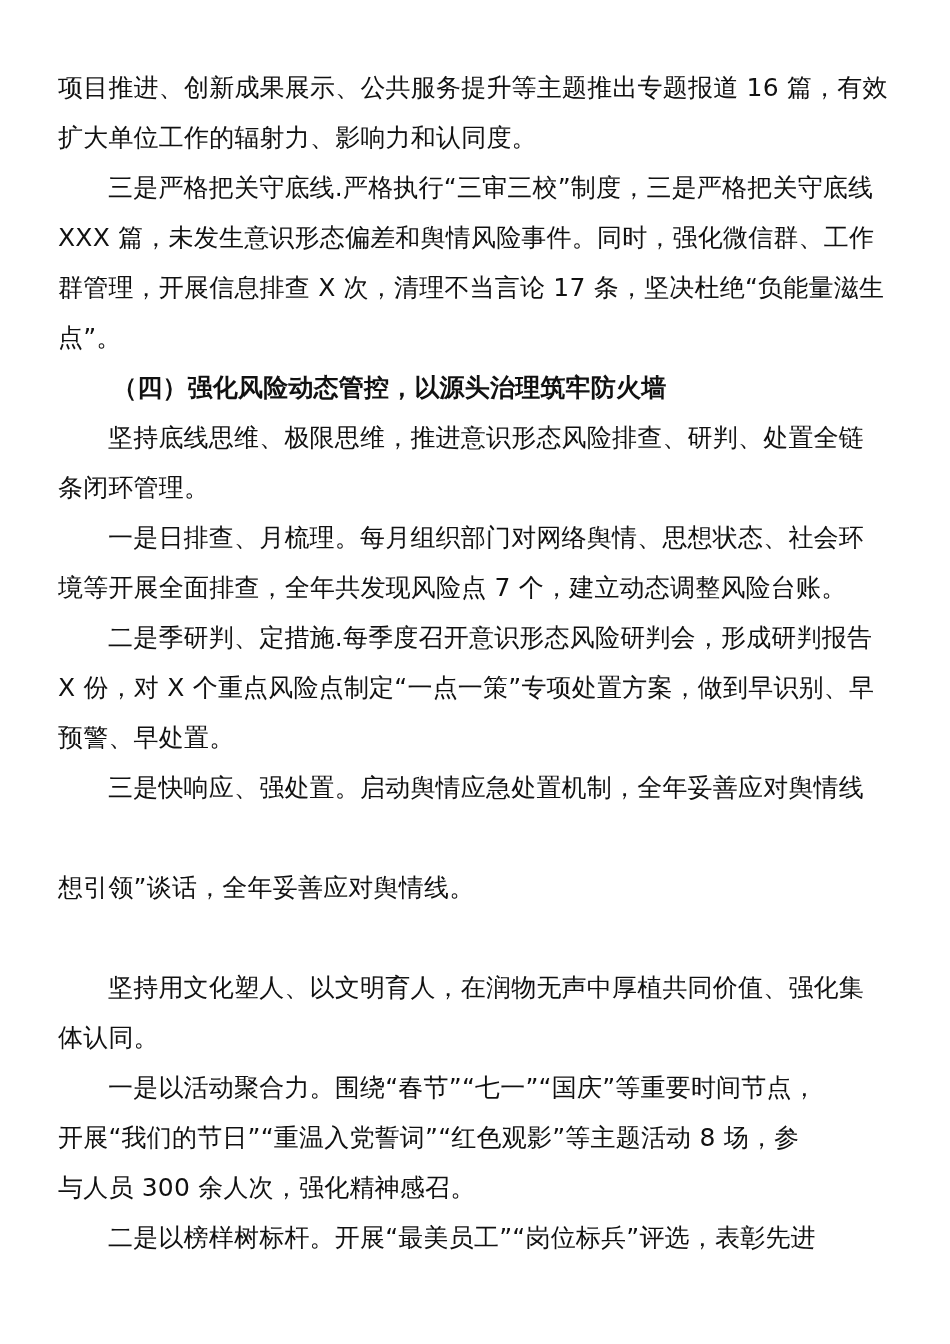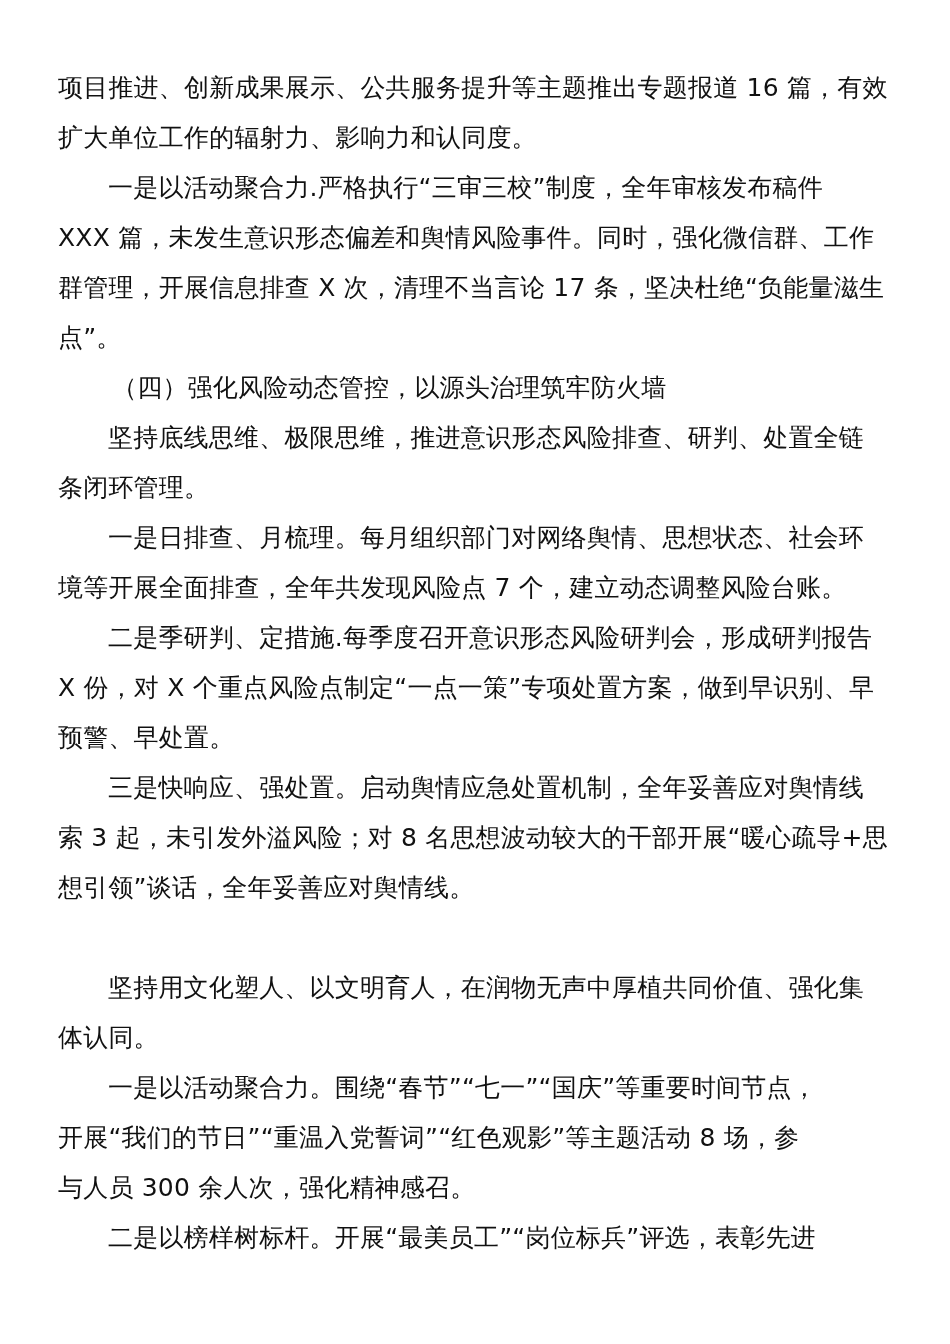--- a/index.html
+++ b/index.html
@@ -2,42 +2,41 @@
 <html><head>
 <meta charset="utf-8">
 <style>
   html, body { margin: 0; padding: 0; background: #ffffff; }
   body { width: 950px; height: 1344px; position: relative; overflow: hidden;
          font-family: "DejaVu Sans", "Liberation Sans", sans-serif; color: #111111; }
   .page { position: absolute; left: 0; top: 0; width: 950px; height: 1340px; }
   .line { position: absolute; left: 58px; white-space: nowrap; font-size: 25px;
           line-height: 34px; letter-spacing: 0.2px; }
   .line.indent { left: 108px; }
-  .line.heading { left: 112px; font-weight: normal; }
+  .line.heading { left: 112px; font-weight: bold; }
 </style>
 </head>
 <body>
 
 <div class="page">
   <div class="line" style="top:71px">项目推进、创新成果展示、公共服务提升等主题推出专题报道 16 篇，有效</div>
   <div class="line" style="top:121px">扩大单位工作的辐射力、影响力和认同度。</div>
-  <div class="line indent" style="top:171px">一是以活动聚合力.严格执行“三审三校”制度，全年审核发布稿件</div>
+  <div class="line indent" style="top:171px">三是严格把关守底线.严格执行“三审三校”制度，三是严格把关守底线</div>
   <div class="line" style="top:221px">XXX 篇，未发生意识形态偏差和舆情风险事件。同时，强化微信群、工作</div>
   <div class="line" style="top:271px">群管理，开展信息排查 X 次，清理不当言论 17 条，坚决杜绝“负能量滋生</div>
   <div class="line" style="top:321px">点”。</div>
   <div class="line heading" style="top:371px">（四）强化风险动态管控，以源头治理筑牢防火墙</div>
   <div class="line indent" style="top:421px">坚持底线思维、极限思维，推进意识形态风险排查、研判、处置全链</div>
   <div class="line" style="top:471px">条闭环管理。</div>
   <div class="line indent" style="top:521px">一是日排查、月梳理。每月组织部门对网络舆情、思想状态、社会环</div>
   <div class="line" style="top:571px">境等开展全面排查，全年共发现风险点 7 个，建立动态调整风险台账。</div>
   <div class="line indent" style="top:621px">二是季研判、定措施.每季度召开意识形态风险研判会，形成研判报告</div>
   <div class="line" style="top:671px">X 份，对 X 个重点风险点制定“一点一策”专项处置方案，做到早识别、早</div>
   <div class="line" style="top:721px">预警、早处置。</div>
   <div class="line indent" style="top:771px">三是快响应、强处置。启动舆情应急处置机制，全年妥善应对舆情线</div>
-  <div class="line" style="top:821px">索 3 起，未引发外溢风险；对 8 名思想波动较大的干部开展“暖心疏导+思</div>
   <div class="line" style="top:871px">想引领”谈话，全年妥善应对舆情线。</div>
   <div class="line indent" style="top:971px">坚持用文化塑人、以文明育人，在润物无声中厚植共同价值、强化集</div>
   <div class="line" style="top:1021px">体认同。</div>
   <div class="line indent" style="top:1071px">一是以活动聚合力。围绕“春节”“七一”“国庆”等重要时间节点，</div>
   <div class="line" style="top:1121px">开展“我们的节日”“重温入党誓词”“红色观影”等主题活动 8 场，参</div>
   <div class="line" style="top:1171px">与人员 300 余人次，强化精神感召。</div>
   <div class="line indent" style="top:1221px">二是以榜样树标杆。开展“最美员工”“岗位标兵”评选，表彰先进</div>
 </div>
 
 </body></html>

